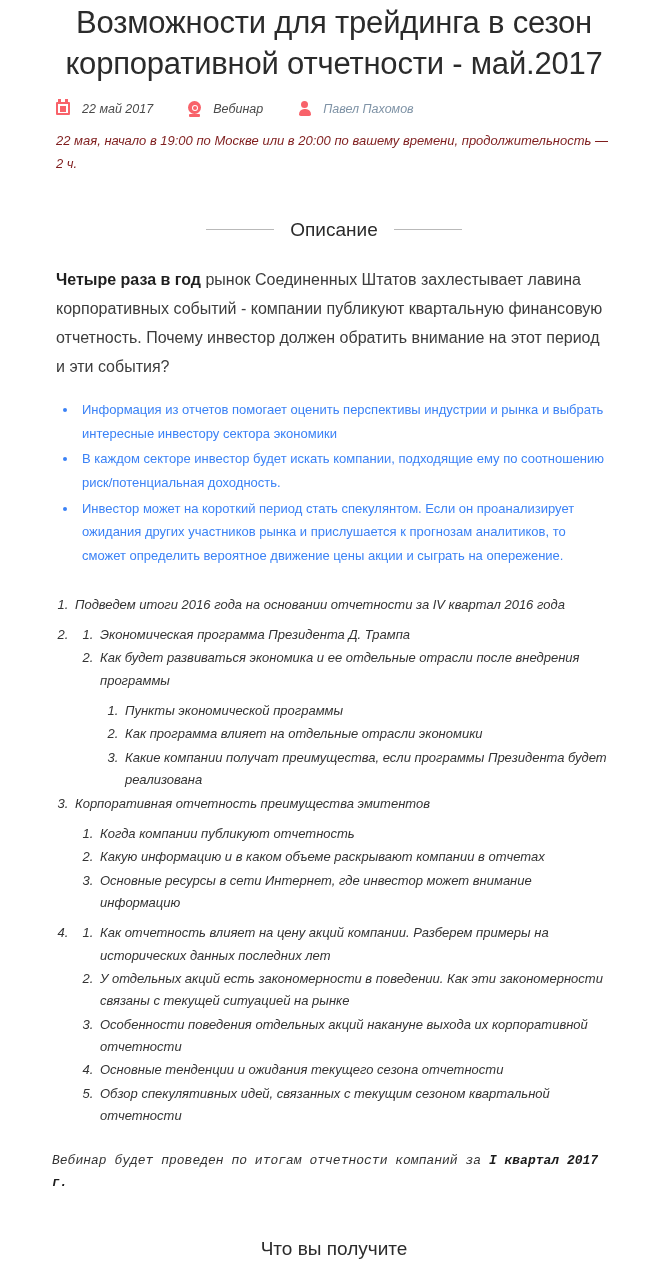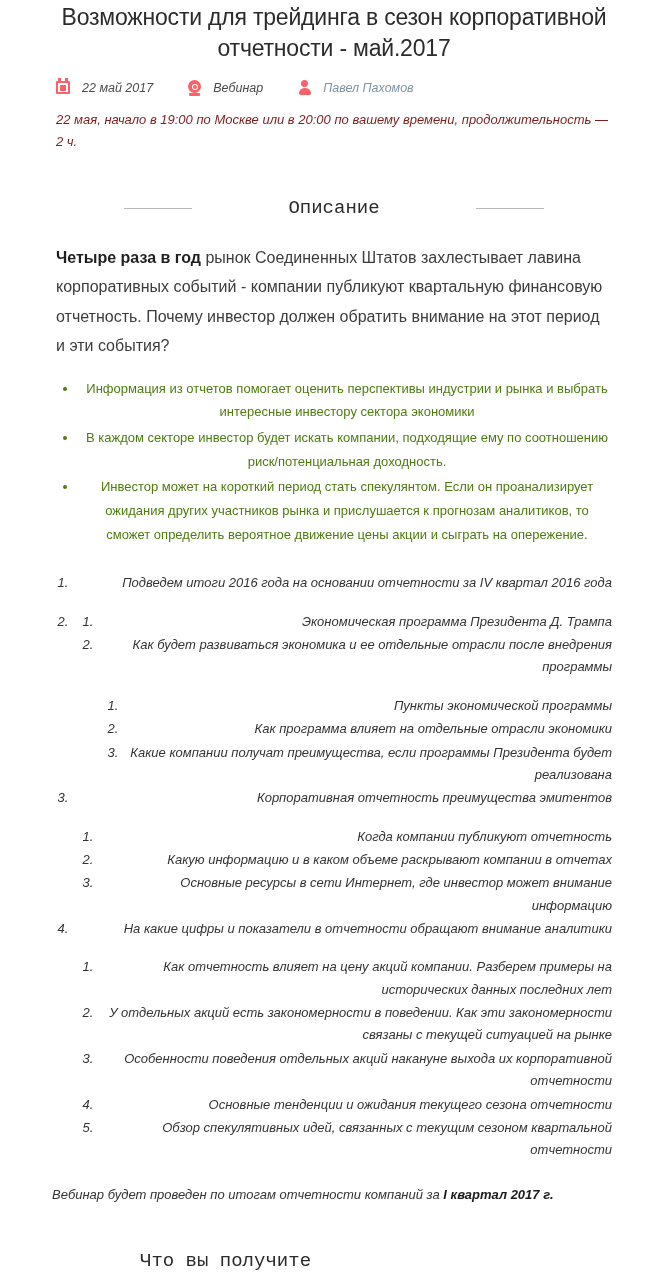--- a/index.html
+++ b/index.html
@@ -17,21 +17,21 @@
   }
 
   .page {
     width: 668px;
     padding: 0;
     position: relative;
   }
 
   
   .title {
-    font-size: 23px;
+    font-size: 31px;
     line-height: 1.33;
     font-weight: 400;
     color: #2b2b2b;
     text-align: center;
     margin: 2px 8px 0 8px;
     letter-spacing: -0.2px;
   }
 
   
   .meta-row {
@@ -141,24 +141,23 @@
     font-size: 13px;
     font-style: italic;
     line-height: 1.7;
     color: #7f1d1d;
   }
 
   
   .section-head {
     display: flex;
     align-items: center;
-    justify-content: space-between;
+    justify-content: center;
     margin: 44px auto 0 auto;
     width: 420px;
-    font-family: Liberation Mono, monospace;
   }
   .section-head .rule {
     height: 1px;
     background: #b9b9b9;
     flex: 0 0 68px;
   }
   .section-head .sh-text {
     font-size: 19px;
     color: #2b2b2b;
     padding: 0 16px;
@@ -172,48 +171,47 @@
     line-height: 1.82;
     color: #3c3c3c;
   }
   .para b { font-weight: bold; color: #1f1f1f; }
 
   ul.bullets {
     margin: 17px 56px 0 56px;
     padding-left: 22px;
     font-size: 13px;
     line-height: 1.82;
-    color: #4d7c0f;
-    text-align: center;
+    color: #3b82f6;
   }
   ul.bullets li { margin: 0 0 2px 0; padding-left: 4px; }
 
   
   .program {
     margin: 26px 56px 0 52px;
     font-size: 13px;
     font-style: italic;
     line-height: 1.72;
     color: #333333;
   }
   .program ol {
     margin: 0;
     padding-left: 22px;
-    text-align: right;
   }
   .program > ol { padding-left: 20px; }
-  .program ol ol { padding-left: 22px; margin-top: 16px; }
+  .program ol ol { padding-left: 22px; margin-top: 8px; }
   .program li { margin: 0 0 1px 0; padding-left: 3px; }
 
   .program-footer {
     margin: 22px 56px 16px 52px;
     font-size: 13px;
     font-style: italic;
     line-height: 1.7;
     color: #333333;
+    font-family: Liberation Mono, monospace;
   }
   .program-footer b { font-weight: bold; color: #1b1b1b; }
 </style>
 </head>
 <body>
 
 <div class="page">
 
   <h1 class="title">Возможности для трейдинга в сезон корпоративной отчетности - май.2017</h1>
 
@@ -292,21 +290,20 @@
       <li>
         <span>Корпоративная отчетность преимущества эмитентов</span>
         <ol>
           <li>Когда компании публикуют отчетность</li>
           <li>Какую информацию и в каком объеме раскрывают компании в отчетах</li>
           <li>Основные ресурсы в сети Интернет, где инвестор может внимание информацию</li>
         </ol>
       </li>
 
       <li>
-        <span>На какие цифры и показатели в отчетности обращают внимание аналитики</span>
         <ol>
           <li>Как отчетность влияет на цену акций компании. Разберем примеры на исторических данных последних лет</li>
           <li>У отдельных акций есть закономерности в поведении. Как эти закономерности связаны с текущей ситуацией на рынке</li>
           <li>Особенности поведения отдельных акций накануне выхода их корпоративной отчетности</li>
           <li>Основные тенденции и ожидания текущего сезона отчетности</li>
           <li>Обзор спекулятивных идей, связанных с текущим сезоном квартальной отчетности</li>
         </ol>
       </li>
 
     </ol>

